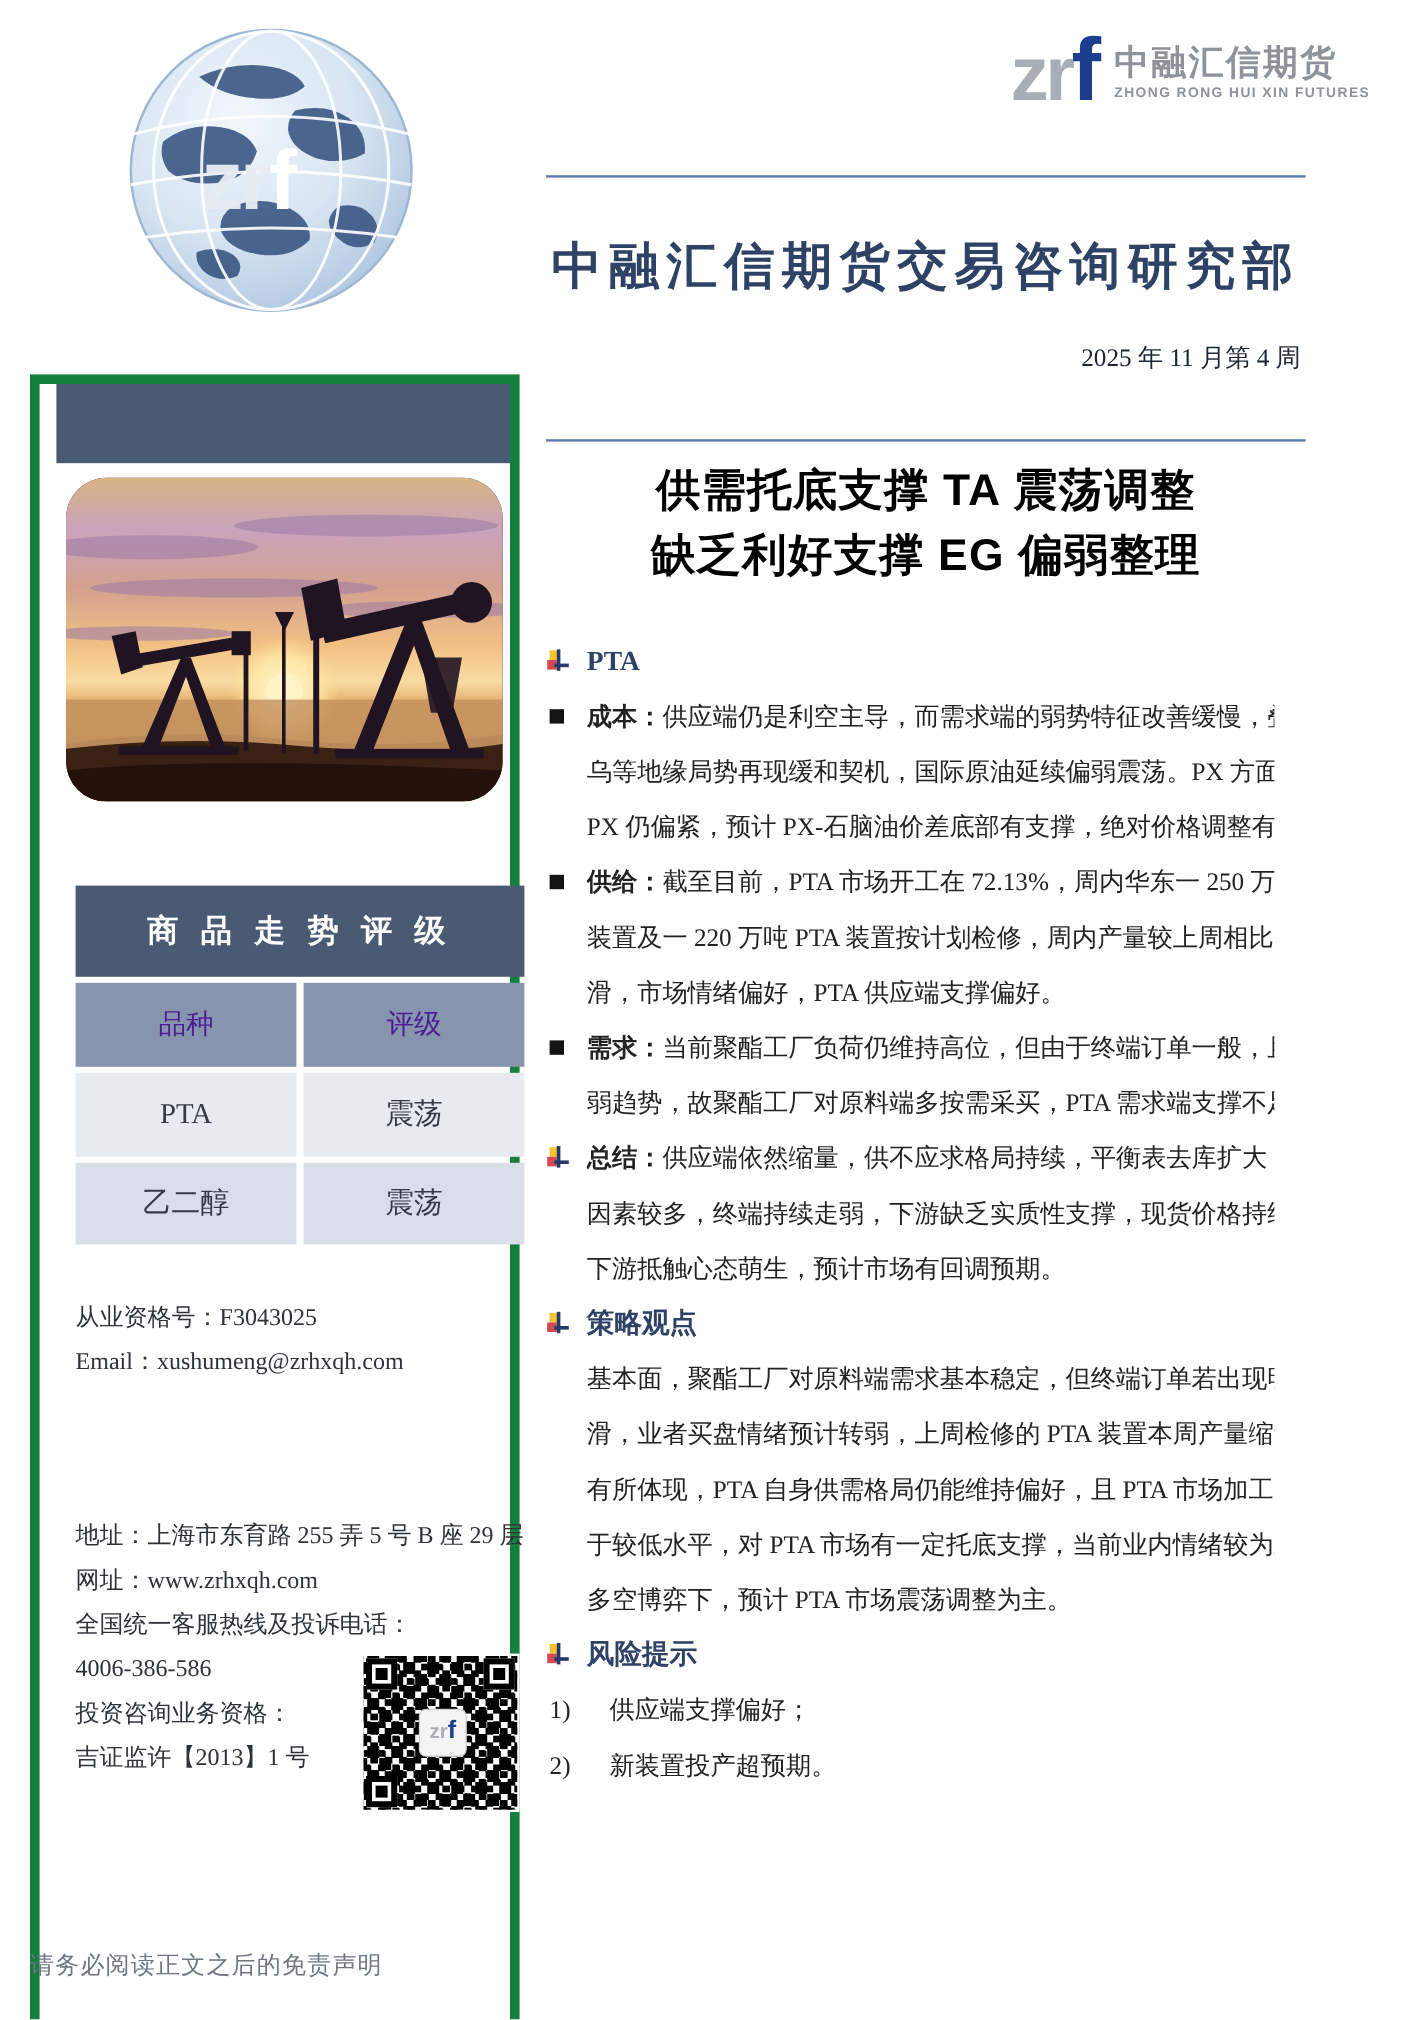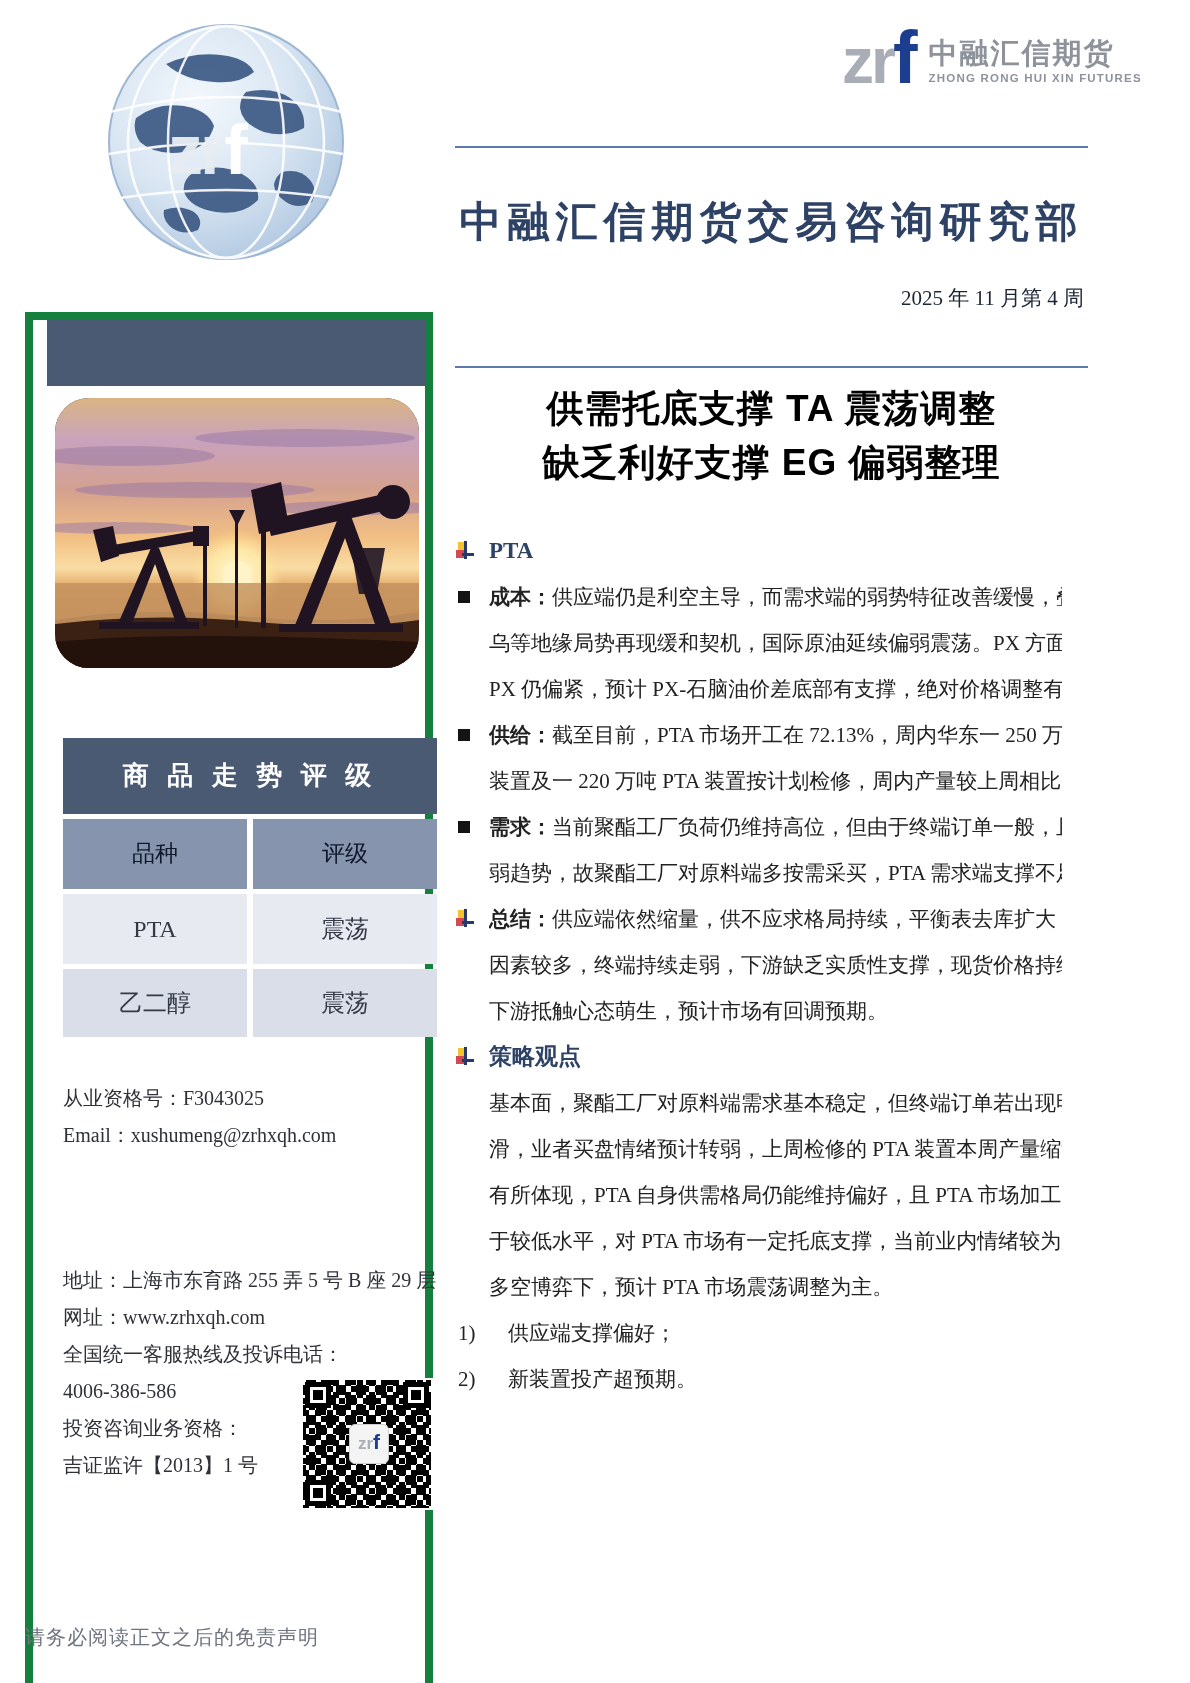--- a/index.html
+++ b/index.html
@@ -49,21 +49,21 @@
   .side-topbar{position:absolute;left:14px;right:0;top:0;height:66px;background:#4b5a73;}
   .oilimg{position:absolute;left:22px;top:78px;width:364px;height:270px;border-radius:34px;
           overflow:hidden;box-shadow:0 0 0 2px #3b2a2a inset;}
   .side-table{position:absolute;left:30px;top:418px;width:374px;
               font-family:"Liberation Serif","DejaVu Serif",serif;}
   .tb-title{height:76px;line-height:76px;background:#4b5a73;color:#fff;text-align:center;
             font-size:26px;font-weight:700;letter-spacing:6px;}
   .tb-row{display:flex;margin-top:5px;}
   .tb-cell{width:184px;text-align:center;}
   .tb-cell+.tb-cell{margin-left:6px;}
-  .tb-head .tb-cell{background:#8794ad;color:#0f172a;font-size:23px;height:70px;line-height:70px;}
+  .tb-head .tb-cell{background:#8794ad;color:#4c1d95;font-size:23px;height:70px;line-height:70px;}
   .tb-r1 .tb-cell{background:#e8eaf2;color:#333a46;font-size:24px;height:70px;line-height:70px;}
   .tb-r2 .tb-cell{background:#d9dee9;color:#333a46;font-size:24px;height:68px;line-height:68px;}
   .side-text{position:absolute;left:30px;width:378px;font-size:20px;color:#2e3138;line-height:37px;white-space:nowrap;}
   .analyst{top:760px;} .contact{top:942px;}
   .side-botbar{position:absolute;left:6px;right:6px;bottom:18px;height:17px;background:#44536b;}
 
   
   .qr{position:absolute;left:268px;top:1058px;width:132px;height:132px;background:#fff;}
   .qr-noise{position:absolute;inset:2px;
      background:
@@ -150,20 +150,21 @@
         <span class="sq"></span>
         <div class="line"><span class="lbl">成本：</span><span>供应端仍是利空主导，而需求端的弱势特征改善缓慢，叠加俄</span></div>
         <div class="line">乌等地缘局势再现缓和契机，国际原油延续偏弱震荡。PX 方面，海外</div>
         <div class="line last">PX 仍偏紧，预计 PX-石脑油价差底部有支撑，绝对价格调整有限。</div>
       </div>
 
       <div class="bullet">
         <span class="sq"></span>
         <div class="line"><span class="lbl">供给：</span><span>截至目前，PTA 市场开工在 72.13%，周内华东一 250 万吨 PTA</span></div>
         <div class="line">装置及一 220 万吨 PTA 装置按计划检修，周内产量较上周相比明显下</div>
+        <div class="line last">滑，市场情绪偏好，PTA 供应端支撑偏好。</div>
       </div>
 
       <div class="bullet">
         <span class="sq"></span>
         <div class="line"><span class="lbl">需求：</span><span>当前聚酯工厂负荷仍维持高位，但由于终端订单一般，且有转</span></div>
         <div class="line last">弱趋势，故聚酯工厂对原料端多按需采买，PTA 需求端支撑不足。</div>
       </div>
 
       <div class="bullet">
         <svg class="mark" viewBox="0 0 20 20">
@@ -188,20 +189,29 @@
       </div>
 
       <div class="para">
         <div class="line">基本面，聚酯工厂对原料端需求基本稳定，但终端订单若出现明显下</div>
         <div class="line">滑，业者买盘情绪预计转弱，上周检修的 PTA 装置本周产量缩量预计</div>
         <div class="line">有所体现，PTA 自身供需格局仍能维持偏好，且 PTA 市场加工费仍处</div>
         <div class="line">于较低水平，对 PTA 市场有一定托底支撑，当前业内情绪较为乐观，</div>
         <div class="line last">多空博弈下，预计 PTA 市场震荡调整为主。</div>
       </div>
 
+      <div class="sec-h">
+        <svg class="mark" viewBox="0 0 20 20">
+          <rect x="3" y="1" width="8" height="8" fill="#f4c430"></rect>
+          <rect x="1" y="9" width="8" height="8" fill="#d44a52"></rect>
+          <rect x="9" y="0" width="3" height="18" fill="#233a6b"></rect>
+          <rect x="7" y="12" width="12" height="3" fill="#233a6b"></rect>
+        </svg>
+        <span>风险提示</span>
+      </div>
 
       <div class="risk">
         <span class="rnum">1)</span>
         <span>供应端支撑偏好；</span>
       </div>
       <div class="risk">
         <span class="rnum">2)</span>
         <span>新装置投产超预期。</span>
       </div>
 

